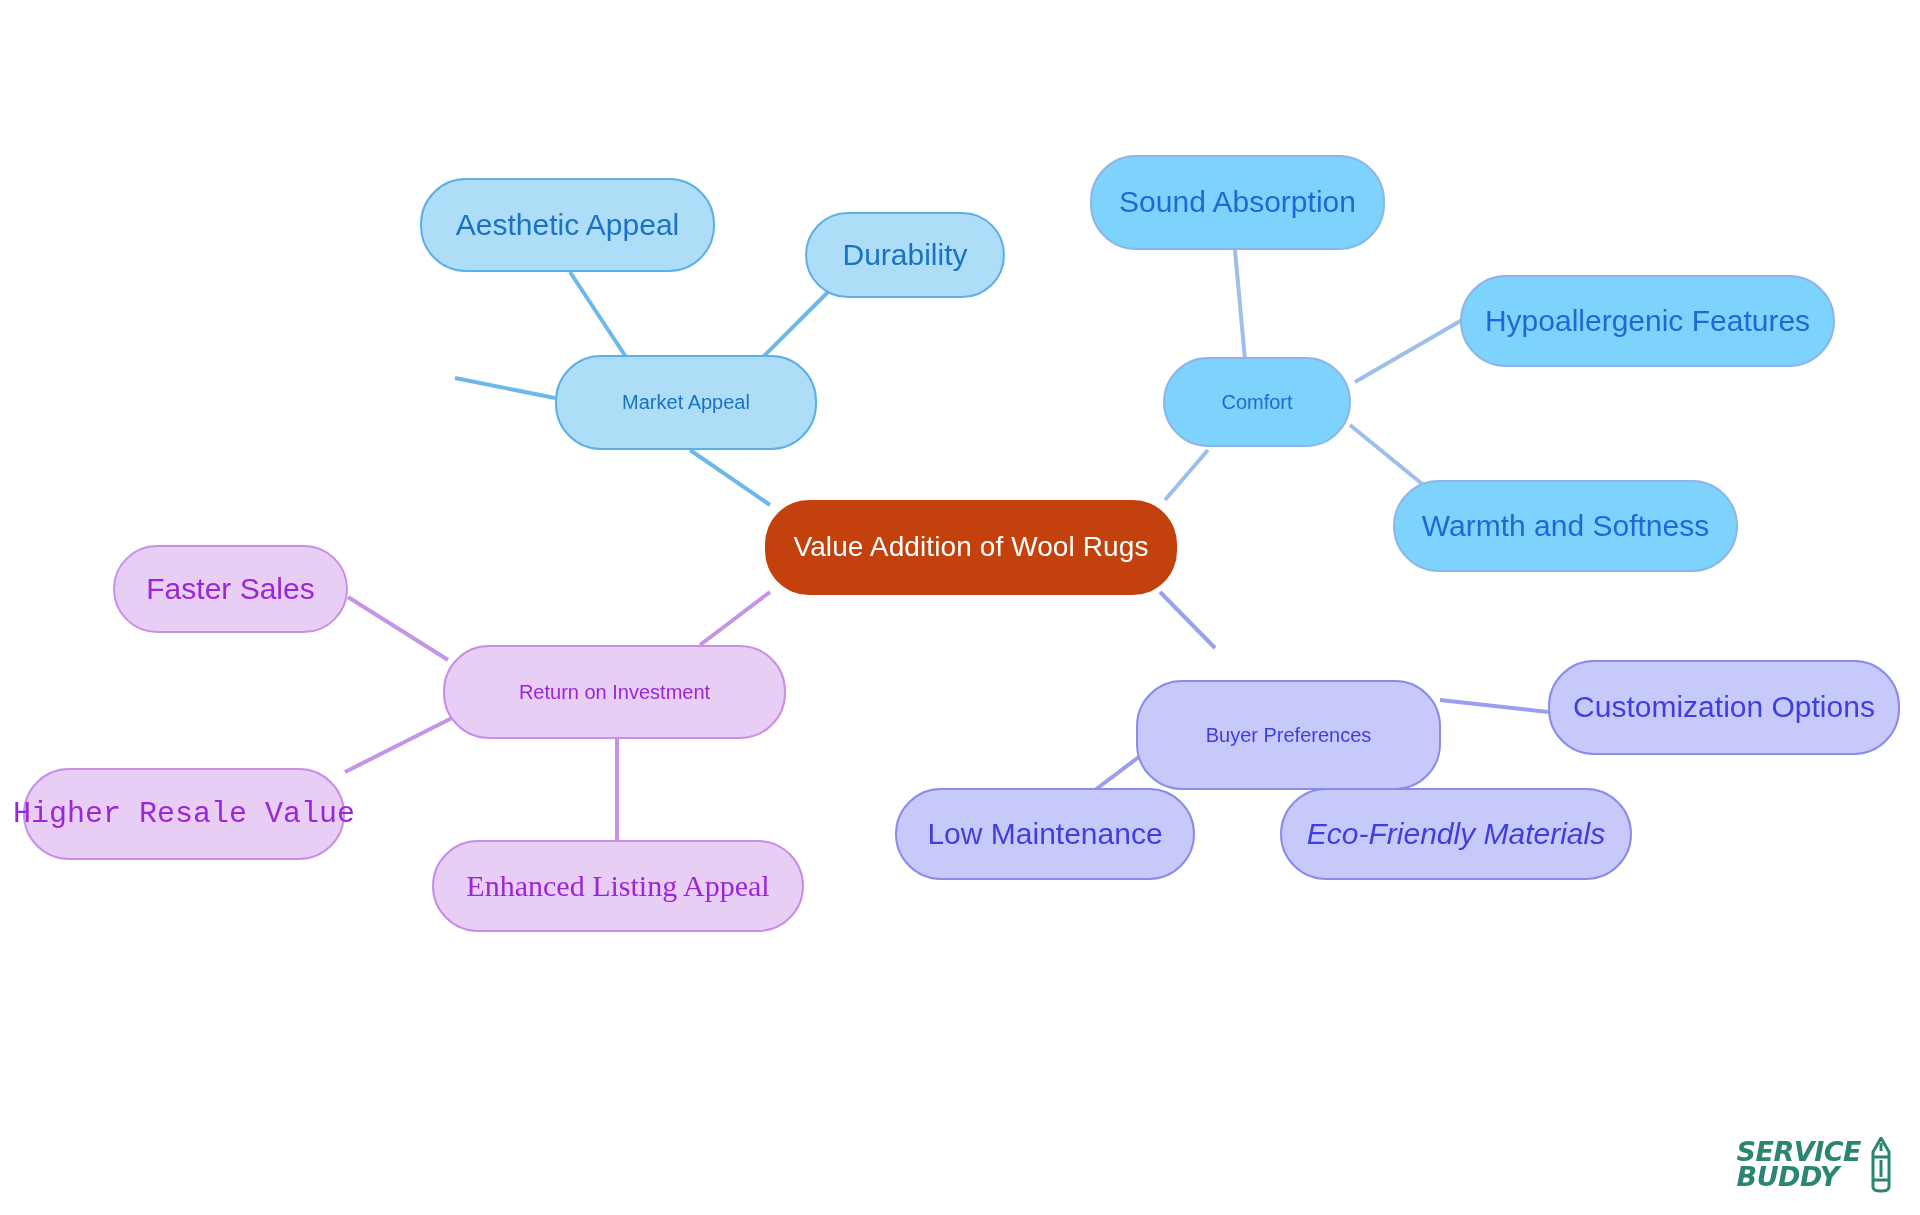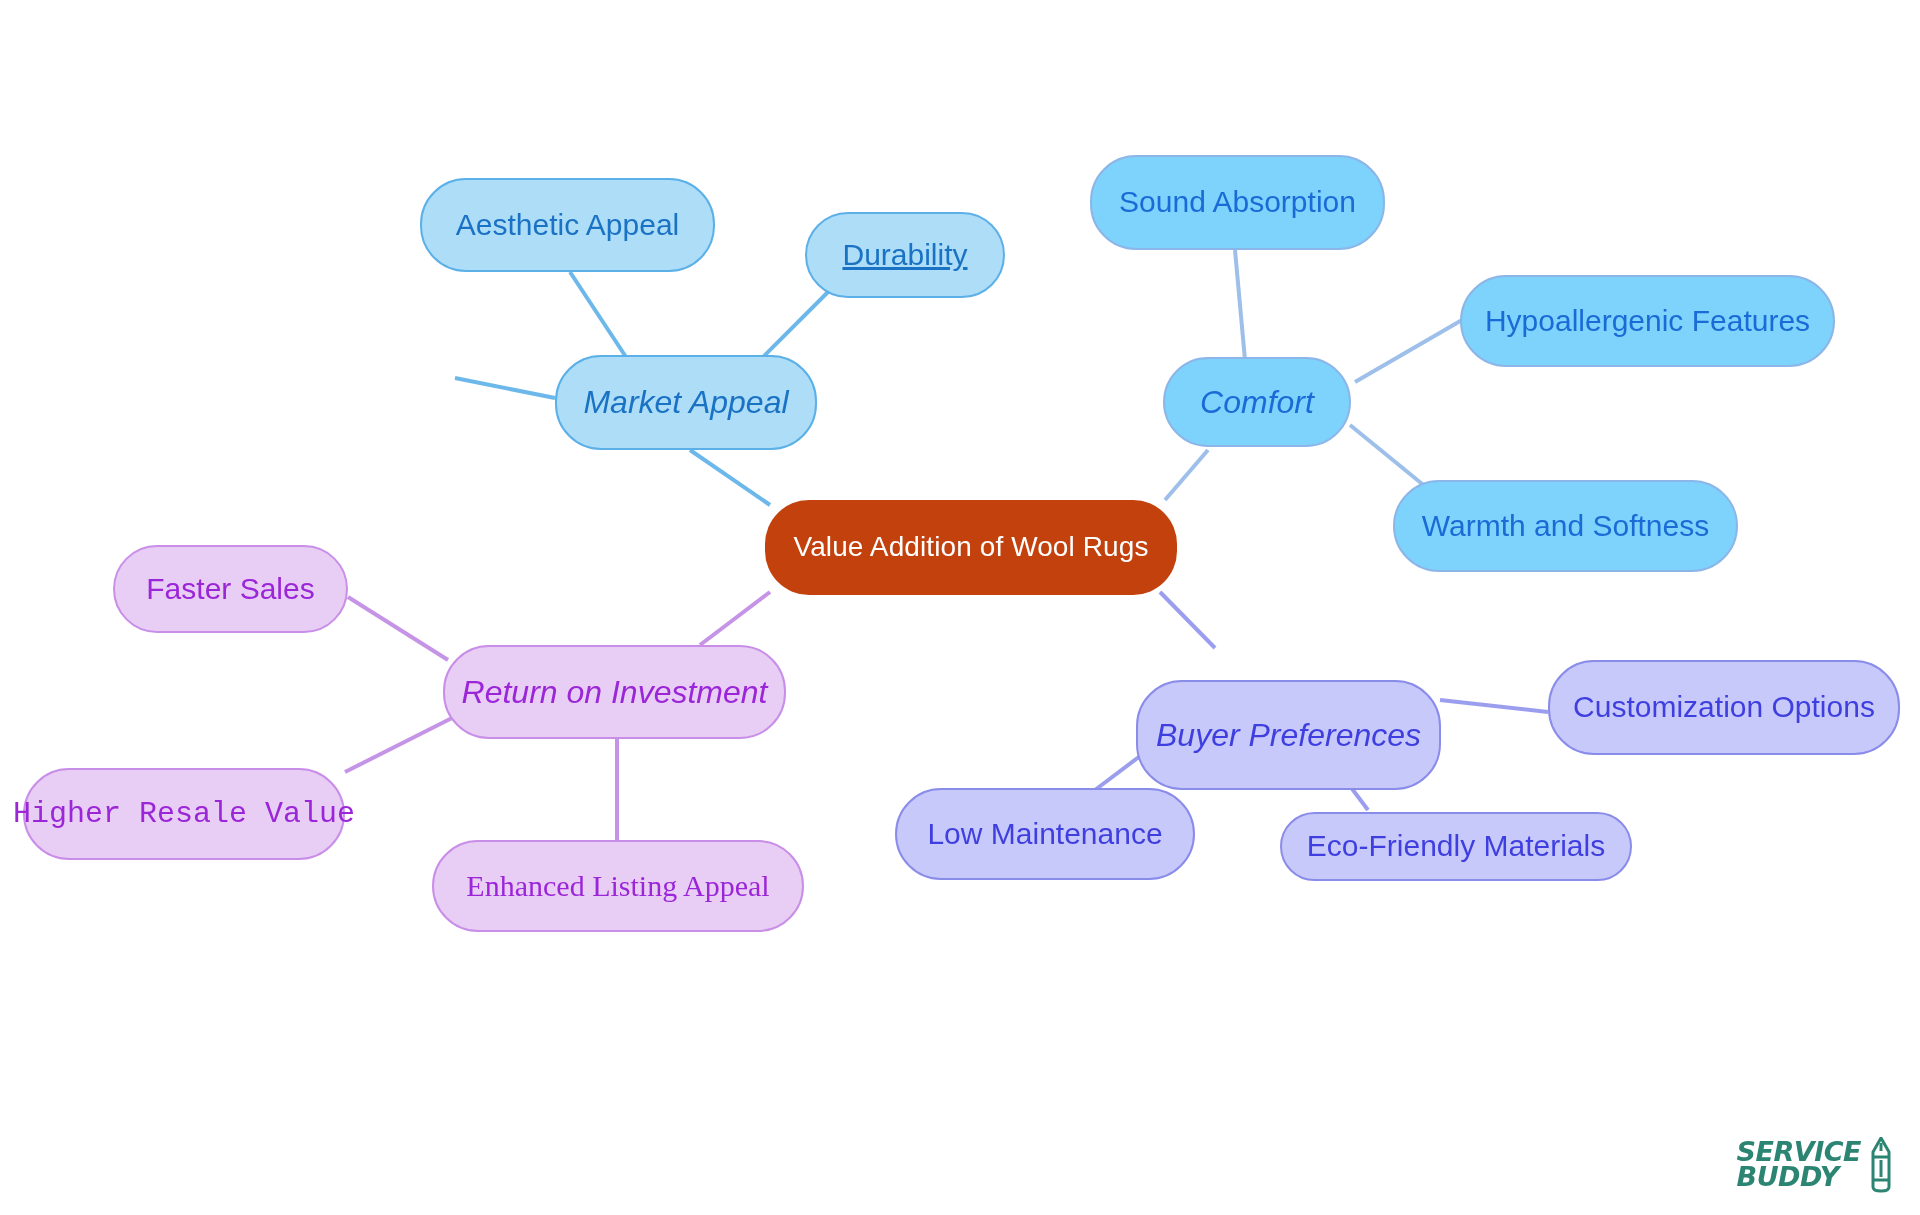--- a/index.html
+++ b/index.html
@@ -39,22 +39,21 @@
     line-height: 1.15;
     white-space: nowrap;
   }
   .node.root {
     border-width: 0;
     border-radius: 44px;
     font-size: 28px;
     letter-spacing: 0.1px;
   }
   .node.branch {
-    font-size: 32px;
-    font-style: italic;
+    font-size: 20px;
   }
   .node.leaf {
     font-size: 30px;
   }
   
   .c-sky        { background: #aeddf8; border-color: #5cb0e8; color: #1a72c4; }
   
   .c-paleblue   { background: #7dd3fc; border-color: #8cb6e8; color: #1a6bd6; }
   
   .c-orchid     { background: #e8cdf5; border-color: #c98fe8; color: #9b26d8; }
@@ -117,21 +116,21 @@
   <div class="node root c-dark" style="left:765px; top:500px; width:412px; height:95px;">
     <span>Value Addition of Wool Rugs</span>
   </div>
 
   <div class="node branch c-sky" style="left:555px; top:355px; width:262px; height:95px;">
     <span>Market Appeal</span>
   </div>
   <div class="node leaf c-sky" style="left:420px; top:178px; width:295px; height:94px;">
     <span>Aesthetic Appeal</span>
   </div>
-  <div class="node leaf c-sky" style="left:805px; top:212px; width:200px; height:86px;text-decoration:underline;">
+  <div class="node leaf c-sky" style="left:805px; top:212px; width:200px; height:86px;">
     <span>Durability</span>
   </div>
 
   <div class="node branch c-paleblue" style="left:1163px; top:357px; width:188px; height:90px;">
     <span>Comfort</span>
   </div>
   <div class="node leaf c-paleblue" style="left:1090px; top:155px; width:295px; height:95px;">
     <span>Sound Absorption</span>
   </div>
   <div class="node leaf c-paleblue" style="left:1460px; top:275px; width:375px; height:92px;">
@@ -156,21 +155,21 @@
 
   <div class="node branch c-periwinkle" style="left:1136px; top:680px; width:305px; height:110px;">
     <span>Buyer Preferences</span>
   </div>
   <div class="node leaf c-periwinkle" style="left:1548px; top:660px; width:352px; height:95px;">
     <span>Customization Options</span>
   </div>
   <div class="node leaf c-periwinkle" style="left:895px; top:788px; width:300px; height:92px;">
     <span>Low Maintenance</span>
   </div>
-  <div class="node leaf c-periwinkle" style="left:1280px; top:812px; width:352px; height:69px;">
+  <div class="node leaf c-periwinkle" style="left:1280px; top:788px; width:352px; height:92px;font-style:italic;">
     <span>Eco-Friendly Materials</span>
   </div>
 
   <div id="logo">
     <div class="wordmark">
       <span>SERVICE</span>
       <span>BUDDY</span>
     </div>
     <svg class="pencil" width="22" height="56" viewBox="0 0 22 56" xmlns="http://www.w3.org/2000/svg">
       <path d="M11 1 L19 15 L19 50 Q19 54 11 54 Q3 54 3 50 L3 15 Z" fill="none" stroke="#2c8573" stroke-width="3" stroke-linejoin="round"></path>

